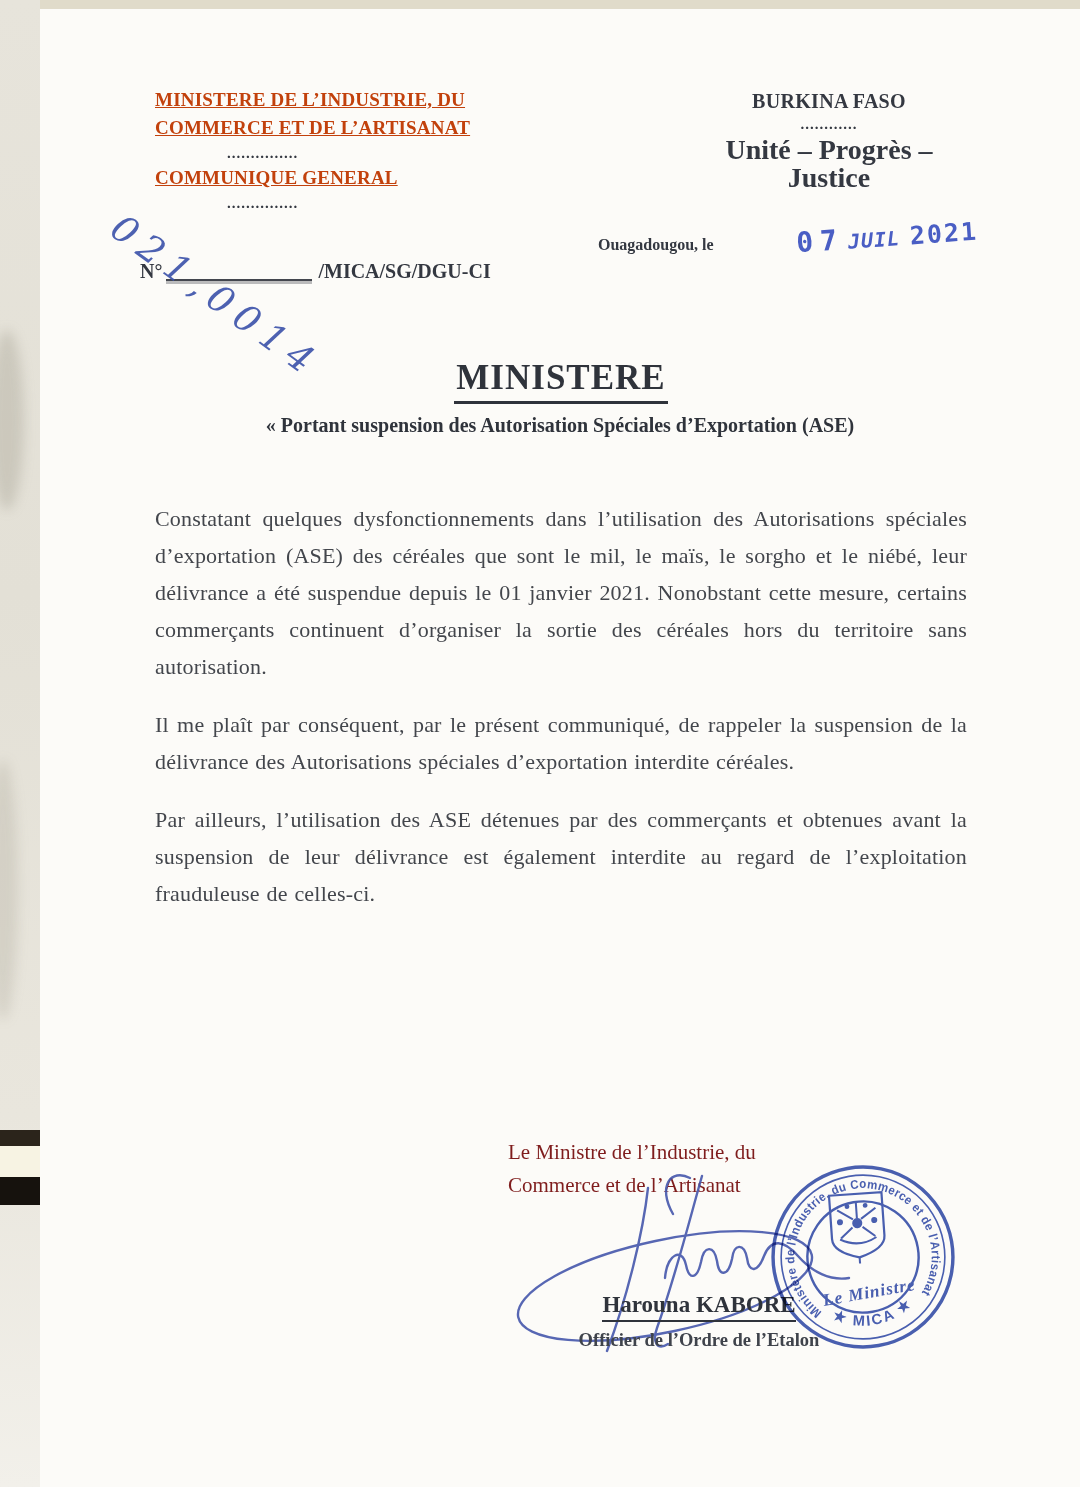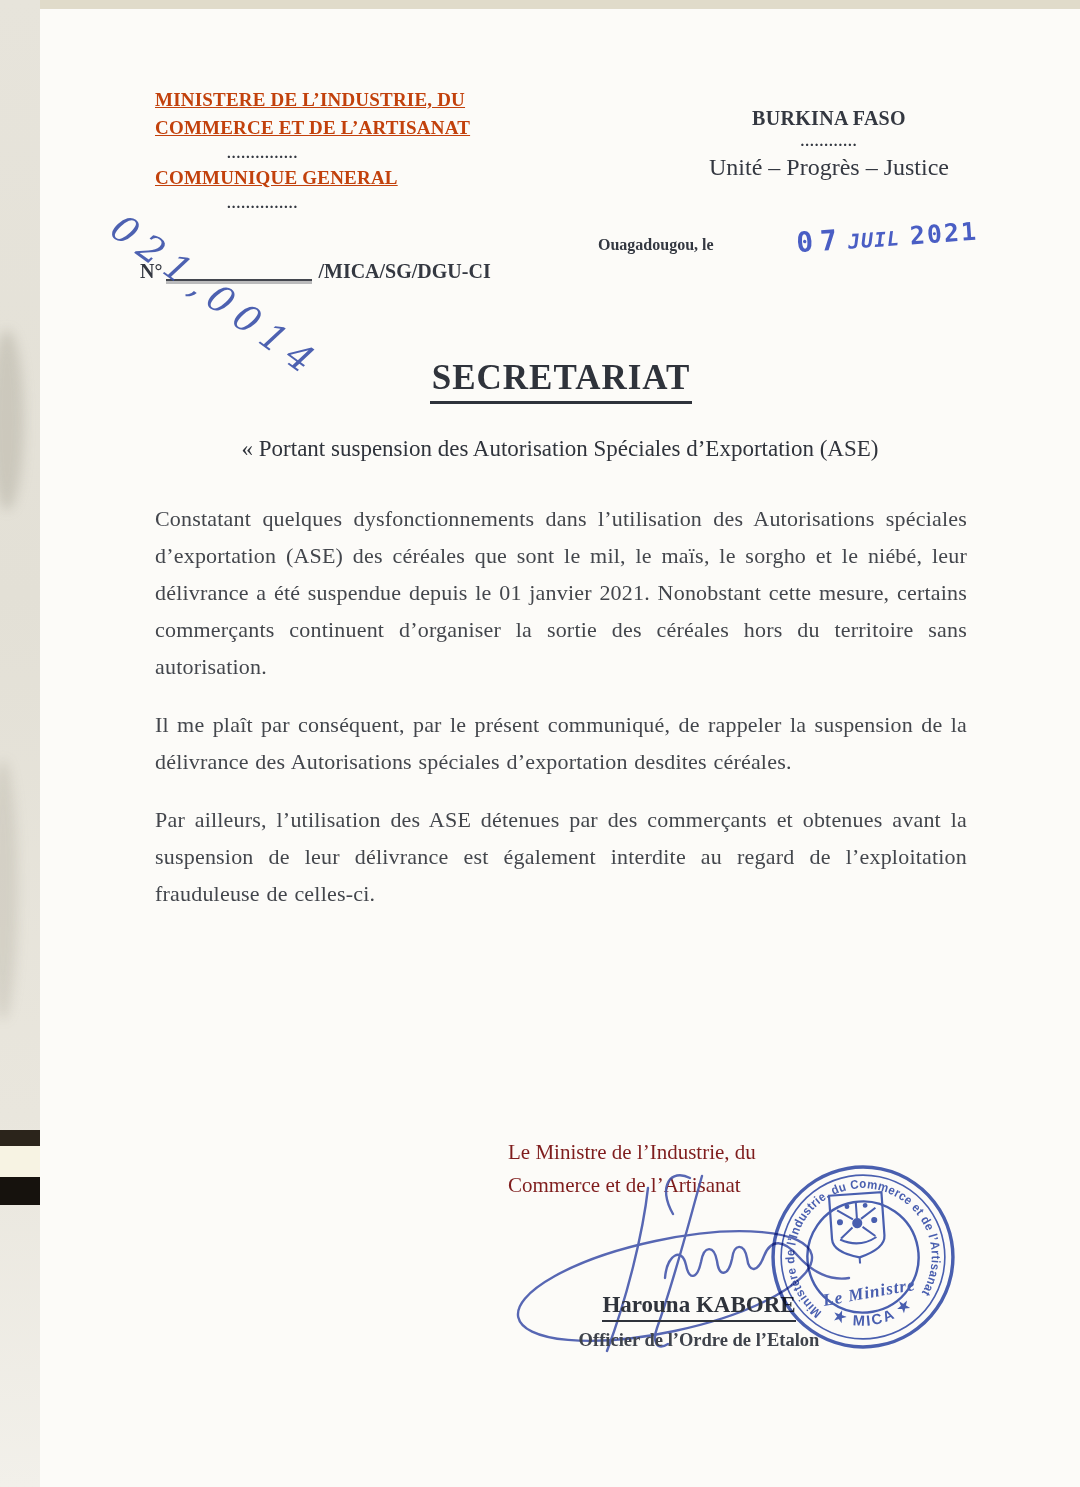--- a/index.html
+++ b/index.html
@@ -25,24 +25,24 @@
   .smudge.s2 { left:-12px; top:760px; width:30px; height:260px; background:rgba(120,112,96,.16); }
   .scan-band { position:absolute; left:0; width:40px; }
   .band-dark1 { top:1130px; height:16px; background:#2b241b; }
   .band-cream { top:1146px; height:31px; background:#f7f3e3; }
   .band-dark2 { top:1177px; height:28px; background:#16120d; }
 
   
   .header-left { position:absolute; left:155px; top:86px; width:335px; }
   .header-left .hl { font-weight:bold; font-size:19px; line-height:28px; color:#c2410c; letter-spacing:.2px;text-decoration:underline; }
   .header-left .dots { width:215px; text-align:center; font-weight:bold; font-size:15px; line-height:22px; color:#343841; letter-spacing:1px; }
-  .header-right { position:absolute; left:688px; top:88px; width:282px; text-align:center; color:#343841;margin-top:17px; }
+  .header-right { position:absolute; left:688px; top:88px; width:282px; text-align:center; color:#343841; }
   .header-right .country { font-weight:bold; font-size:20px; line-height:26px; letter-spacing:.3px; }
   .header-right .dots { font-weight:bold; font-size:15px; line-height:20px; letter-spacing:1px; }
-  .header-right .motto { font-weight:normal; font-size:24px; line-height:28px; margin-top:2px; }
+  .header-right .motto { font-weight:bold; font-size:28px; line-height:28px; margin-top:2px; }
 
   
   .place { position:absolute; left:598px; top:236px; font-weight:bold; font-size:16px; color:#343841; }
   .date-stamp {
     position:absolute; left:796px; top:220px; transform:rotate(-4deg);
     color:#4a5ec4; font-family:"DejaVu Sans Mono",monospace; font-weight:bold; white-space:nowrap;
   }
   .date-stamp .d { font-size:28px; letter-spacing:7px; }
   .date-stamp .m { font-size:20px; font-style:italic; letter-spacing:1px; margin-left:4px; }
   .date-stamp .y { font-size:25px; letter-spacing:2px; margin-left:10px; }
@@ -55,21 +55,21 @@
     font-style:italic; font-size:37px; letter-spacing:9px; color:#3f55ab; white-space:nowrap;
     font-family:"DejaVu Serif",serif; opacity:.92;
   }
 
   
   .title-wrap { position:absolute; left:155px; top:358px; width:812px; text-align:center; }
   .title-wrap .title {
     display:inline-block; font-weight:bold; font-size:35px; letter-spacing:1px; color:#2f333b;
     border-bottom:3px solid #2f333b; padding:0 2px 3px;
   }
-  .subtitle { position:absolute; left:140px; top:432px; width:840px; text-align:center; font-weight:normal; font-size:23px; line-height:34px; color:#2f333b; }
+  .subtitle { position:absolute; left:140px; top:408px; width:840px; text-align:center; font-weight:bold; font-size:20px; line-height:34px; color:#2f333b; }
 
   
   .body-text { position:absolute; left:155px; top:500px; width:812px; }
   .body-text p {
     font-size:22px; line-height:37px; text-align:justify; color:#43464c;
     margin:0 0 21px 0; letter-spacing:.2px; word-spacing:1px;
   }
 
   
   .sig-heading { position:absolute; left:508px; top:1136px; width:312px; text-align:left; font-size:21px; line-height:33px; color:#7f1d1d; }
@@ -115,29 +115,29 @@
   </div>
 
   <div class="ref-line">
     <span>N°</span>
     <span class="ref-blank"></span>
     <span>/MICA/SG/DGU-CI</span>
   </div>
   <div class="handwritten-ref">021,0014</div>
 
   <div class="title-wrap">
-    <span class="title">SECRETARIAT</span>
+    <span class="title">MINISTERE</span>
   </div>
   <div class="subtitle">
     <div>« Portant suspension des Autorisation Spéciales d’Exportation (ASE)</div>
   </div>
 
   <div class="body-text">
     <p>Constatant quelques dysfonctionnements dans l’utilisation des Autorisations spéciales d’exportation (ASE) des céréales que sont le mil, le maïs, le sorgho et le niébé, leur délivrance a été suspendue depuis le 01 janvier 2021. Nonobstant cette mesure, certains commerçants continuent d’organiser la sortie des céréales hors du territoire sans autorisation.</p>
-    <p>Il me plaît par conséquent, par le présent communiqué, de rappeler la suspension de la délivrance des Autorisations spéciales d’exportation desdites céréales.</p>
+    <p>Il me plaît par conséquent, par le présent communiqué, de rappeler la suspension de la délivrance des Autorisations spéciales d’exportation interdite céréales.</p>
     <p>Par ailleurs, l’utilisation des ASE détenues par des commerçants et obtenues avant la suspension de leur délivrance est également interdite au regard de l’exploitation frauduleuse de celles-ci.</p>
   </div>
 
   <div class="sig-heading">
     <div>Le Ministre de l’Industrie, du</div>
     <div>Commerce et de l’Artisanat</div>
   </div>
 
   <svg class="signature-svg" viewBox="0 0 360 228" fill="none" stroke="#4657ac" stroke-width="2.4" stroke-linecap="round" opacity="0.9">
     <ellipse cx="160" cy="138" rx="150" ry="46" transform="rotate(-12 160 138)"></ellipse>

